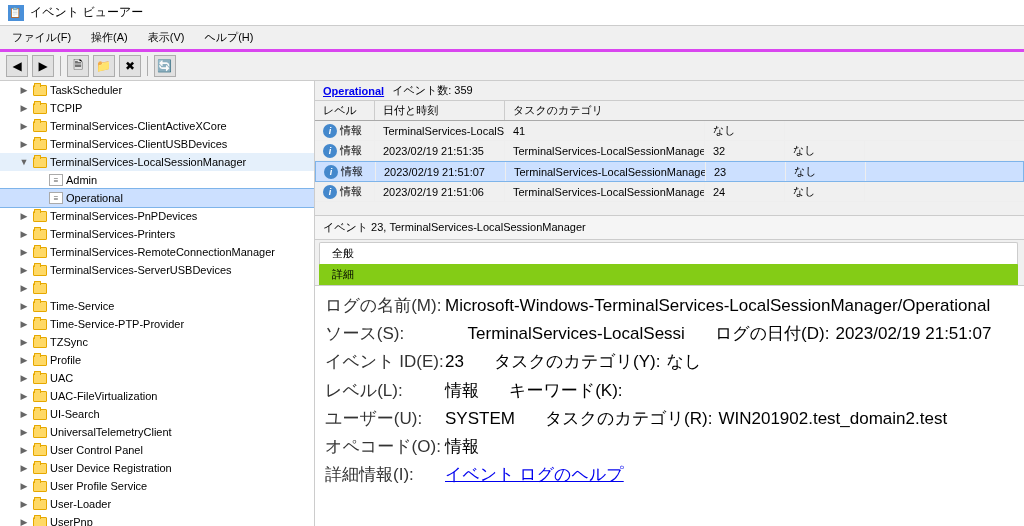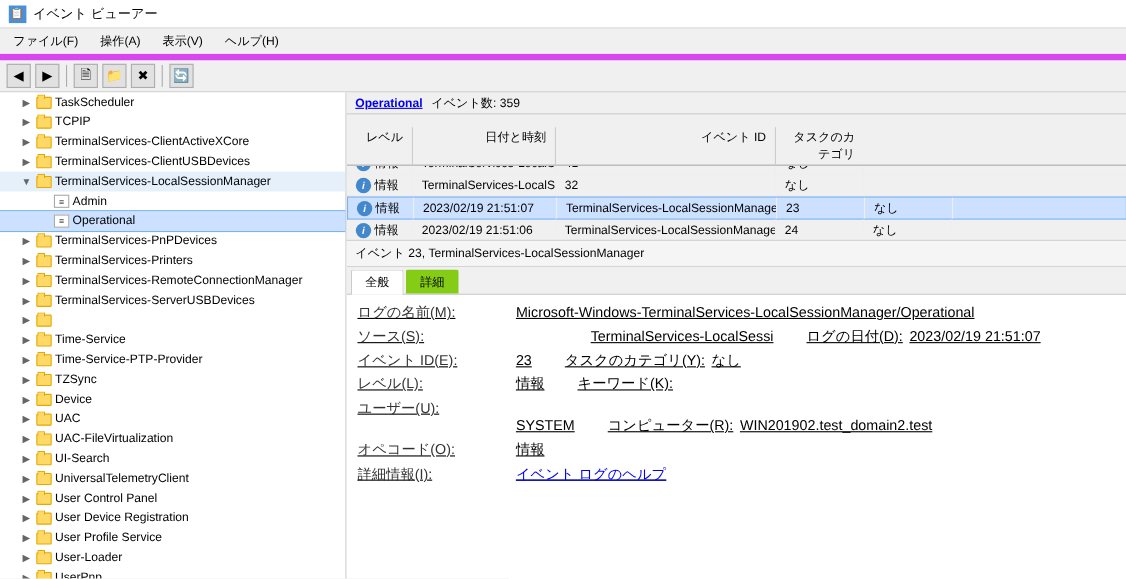--- a/index.html
+++ b/index.html
@@ -24,21 +24,21 @@
       width: 16px; height: 16px;
       background: #4a90d9;
       display: inline-block;
       font-size: 10px;
       color: white;
       text-align: center;
       line-height: 16px;
     }
     .menu-bar {
       background: #f0f0f0;
-      border-bottom: 6px solid #d946ef;
+      border-bottom: 3px solid #d946ef;
       padding: 2px 4px;
       display: flex;
       gap: 4px;
     }
     .menu-item {
       padding: 2px 8px;
       cursor: pointer;
       font-size: 11px;
     }
     .toolbar {
@@ -161,23 +161,22 @@
       overflow-x: auto;
       border-bottom: 1px solid #ccc;
       height: 115px;
     }
     .grid-header {
       display: grid;
       grid-template-columns: 60px 130px 200px 80px 80px;
       background: #f0f0f0;
       border-bottom: 1px solid #aaa;
       position: sticky;
-      top: 12px;
+      top: 0;
       z-index: 1;
-      text-align: right;
     }
     .grid-header-cell {
       padding: 2px 8px;
       border-right: 1px solid #ccc;
       font-size: 11px;
       cursor: pointer;
     }
     .grid-header-cell:last-child { border-right: none; }
     .grid-row {
       display: grid;
@@ -220,20 +219,21 @@
       padding: 4px 8px;
       font-size: 11px;
       border-bottom: 1px solid #ccc;
       background: #f5f5f5;
     }
     .detail-tabs {
       display: flex;
       border-bottom: 1px solid #ccc;
       background: #f0f0f0;
       padding: 2px 4px 0;
+      flex-direction: column;
     }
     .detail-tab {
       padding: 3px 12px;
       cursor: pointer;
       border: 1px solid transparent;
       border-bottom: none;
       font-size: 11px;
       background: #84cc16;
       margin-right: 2px;
       border-radius: 2px 2px 0 0;
@@ -250,23 +250,22 @@
       font-size: 11px;
       line-height: 1.6;
     }
     .detail-message {
       margin-bottom: 12px;
       line-height: 1.7;
     }
     .detail-fields {
       display: grid;
       grid-template-columns: 120px 1fr;
-      gap: 1px 24px;
-      font-size: 13px;
-      text-decoration: underline;
+      gap: 1px 0;
+      font-size: 17px;
     }
     .field-label {
       color: #333;
       font-weight: normal;
     }
     .field-value {
       color: #000;
     }
     .field-value a {
       color: #0000ee;
@@ -412,21 +411,21 @@
         <span class="tree-icon">
           <div class="folder-icon"></div>
         </span>
         <span>TZSync</span>
       </div>
       <div class="tree-item" style="padding-left: 16px;">
         <span class="tree-toggle">▶</span>
         <span class="tree-icon">
           <div class="folder-icon"></div>
         </span>
-        <span>Device</span>
+        <span>Profile</span>
       </div>
       <div class="tree-item" style="padding-left: 16px;">
         <span class="tree-toggle">▶</span>
         <span class="tree-icon">
           <div class="folder-icon"></div>
         </span>
         <span>UAC</span>
       </div>
       <div class="tree-item" style="padding-left: 16px;">
         <span class="tree-toggle">▶</span>
@@ -490,38 +489,38 @@
 
     <div class="event-table-header">
       <span class="log-title">Operational</span>
       <span>イベント数: 359</span>
     </div>
 
     <div class="event-grid" id="event-grid">
       <div class="grid-header" id="grid-header">
           <div class="grid-header-cell">レベル</div>
           <div class="grid-header-cell">日付と時刻</div>
-          <div class="grid-header-cell">イベント ID</div>
           <div class="grid-header-cell">タスクのカテゴリ</div>
         </div>
       <div id="grid-body">
           <div class="grid-row">
             <div class="grid-cell">
               <span class="info-icon">i</span>
               <span>情報</span>
             </div>
             <div class="grid-cell">TerminalServices-LocalSessionManager</div>
             <div class="grid-cell">41</div>
             <div class="grid-cell">なし</div>
           </div>
           <div class="grid-row">
             <div class="grid-cell">
               <span class="info-icon">i</span>
               <span>情報</span>
             </div>
+            <div class="grid-cell">2023/02/19 21:51:35</div>
             <div class="grid-cell">TerminalServices-LocalSessionManager</div>
             <div class="grid-cell">32</div>
             <div class="grid-cell">なし</div>
           </div>
           <div class="grid-row selected">
             <div class="grid-cell">
               <span class="info-icon">i</span>
               <span>情報</span>
             </div>
             <div class="grid-cell">2023/02/19 21:51:07</div>
@@ -564,23 +563,23 @@
               <span style="margin-right: 6px;">タスクのカテゴリ(Y):</span>
               <span>なし</span>
             </div>
             <div class="field-label">レベル(L):</div>
             <div class="field-value" style="display: flex; gap: 0px;">
               <span style="margin-right: 30px;">情報</span>
               <span style="margin-right: 6px;">キーワード(K):</span>
               <span></span>
             </div>
             <div class="field-label">ユーザー(U):</div>
-            <div class="field-value" style="display: flex; gap: 0px; margin-top: 16px;">
+            <div class="field-value" style="display: flex; gap: 0px;">
               <span style="margin-right: 30px;">SYSTEM</span>
-              <span style="margin-right: 6px;">コンピューター(R):</span>
+              <span style="margin-right: 6px;">タスクのカテゴリ(R):</span>
               <span>WIN201902.test_domain2.test</span>
             </div>
             <div class="field-label">オペコード(O):</div>
             <div class="field-value">情報</div>
             <div class="field-label">詳細情報(I):</div>
             <div class="field-value"><a>イベント ログのヘルプ</a></div>
           </div>
       </div>
     </div>
   </div>

